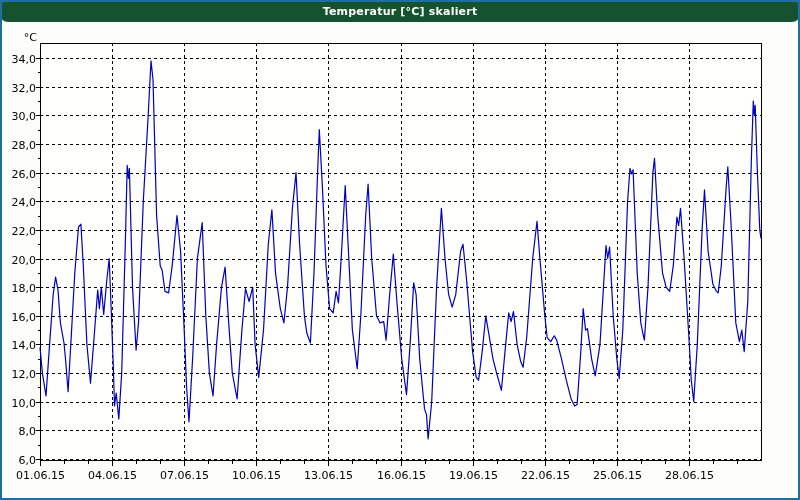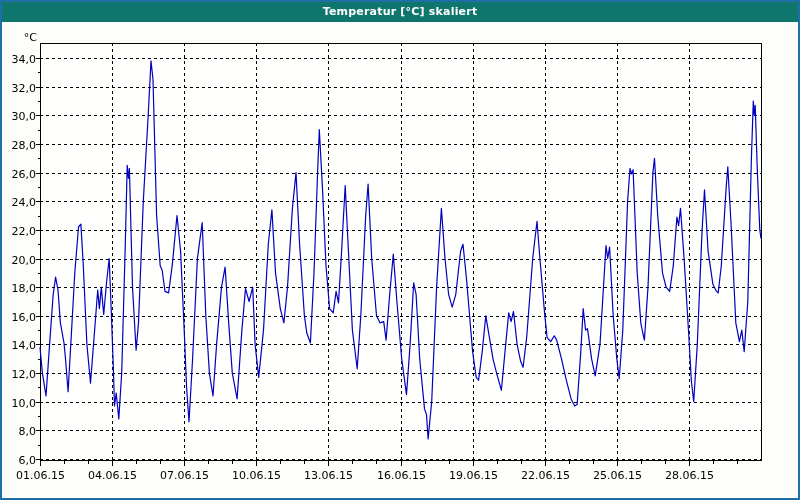--- a/index.html
+++ b/index.html
@@ -27,21 +27,21 @@
   }
   svg text{
     font-family:"DejaVu Sans","Liberation Sans",sans-serif;
     font-size:11px;fill:#000000;
   }
 </style>
 </head>
 <body>
 
 <div class="window" style="background: rgb(253, 253, 250);">
-  <div class="titlebar" style="background: #0f766e;">
+  <div class="titlebar" style="background: #14532d; border-radius: 8px;">
     <span>Temperatur [°C] skaliert</span>
   </div>
   <div class="chart-area">
     <svg id="chart" width="800" height="478" xmlns="http://www.w3.org/2000/svg">
         <rect x="40" y="21" width="721" height="417" fill="#fffffe" stroke="#000000" stroke-width="1" shape-rendering="crispEdges"></rect>
         <line x1="40" y1="36.5" x2="761" y2="36.5" stroke="#000000" stroke-width="1" stroke-dasharray="3,3"></line>
         <line x1="36" y1="36.5" x2="40" y2="36.5" stroke="#000000" stroke-width="1"></line>
         <text x="36" y="40.5" text-anchor="end" fill="#000000">34,0</text>
         <line x1="40" y1="65.5" x2="761" y2="65.5" stroke="#000000" stroke-width="1" stroke-dasharray="3,3"></line>
         <line x1="36" y1="65.5" x2="40" y2="65.5" stroke="#000000" stroke-width="1"></line>

